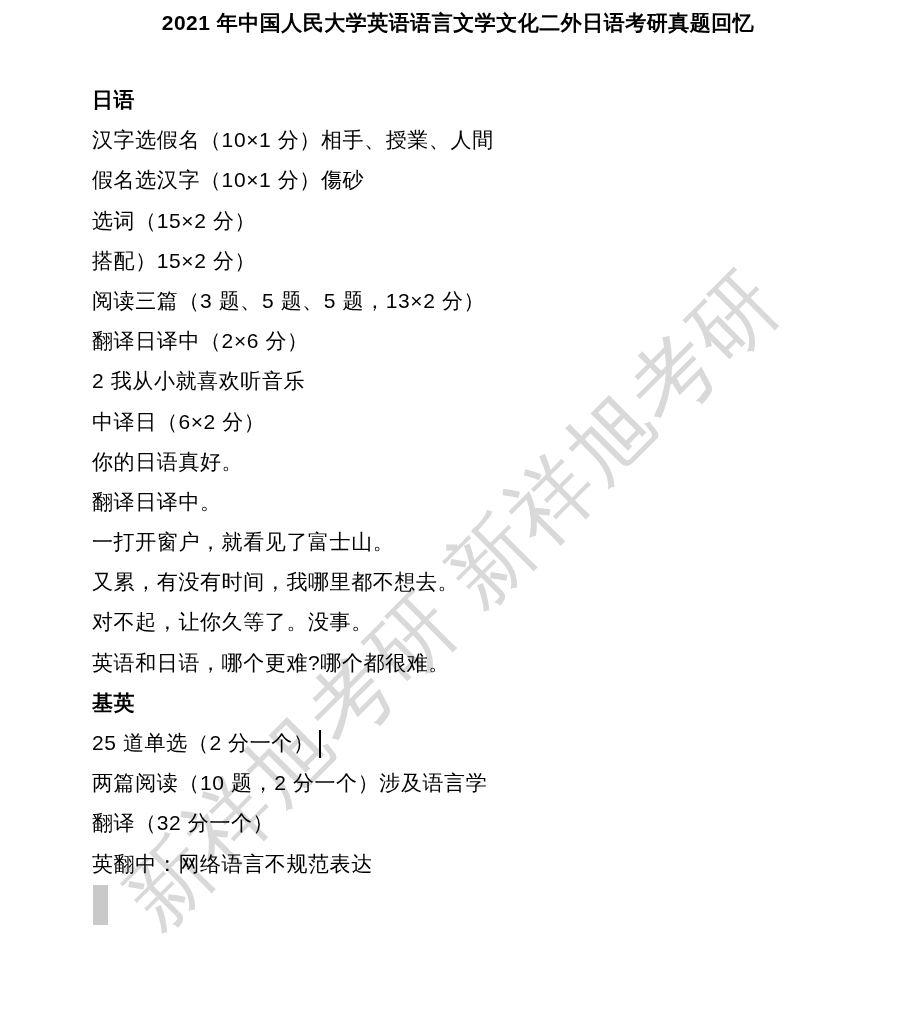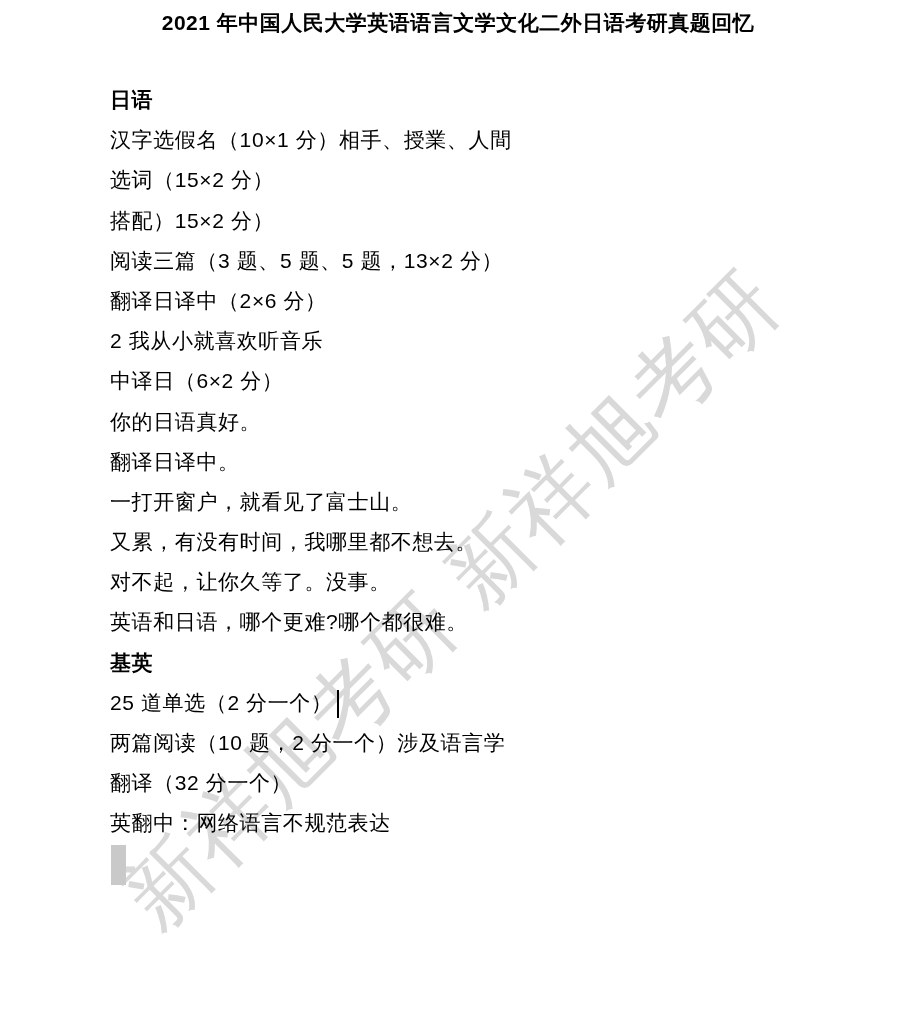--- a/index.html
+++ b/index.html
@@ -48,21 +48,20 @@
     letter-spacing: 0.5px;
     z-index: 1;
     white-space: nowrap;
   }
   .content {
     position: absolute;
     left: 92px;
     top: 80px;
     width: 790px;
     z-index: 1;
-    margin-left: 18px;
   }
   .line {
     height: 40.2px;
     line-height: 40.2px;
     font-size: 21px;
     letter-spacing: 0.6px;
     white-space: nowrap;
   }
   .line.bold {
     font-weight: bold;
@@ -96,20 +95,23 @@
   <div class="content">
 
     <div class="line bold">
       <span>日语</span>
     </div>
 
     <div class="line">
       <span>汉字选假名（10×1 分）相手、授業、人間</span>
     </div>
 
+    <div class="line">
+      <span>假名选汉字（10×1 分）傷砂</span>
+    </div>
 
     <div class="line">
       <span>选词（15×2 分）</span>
     </div>
 
     <div class="line">
       <span>搭配）15×2 分）</span>
     </div>
 
     <div class="line">

